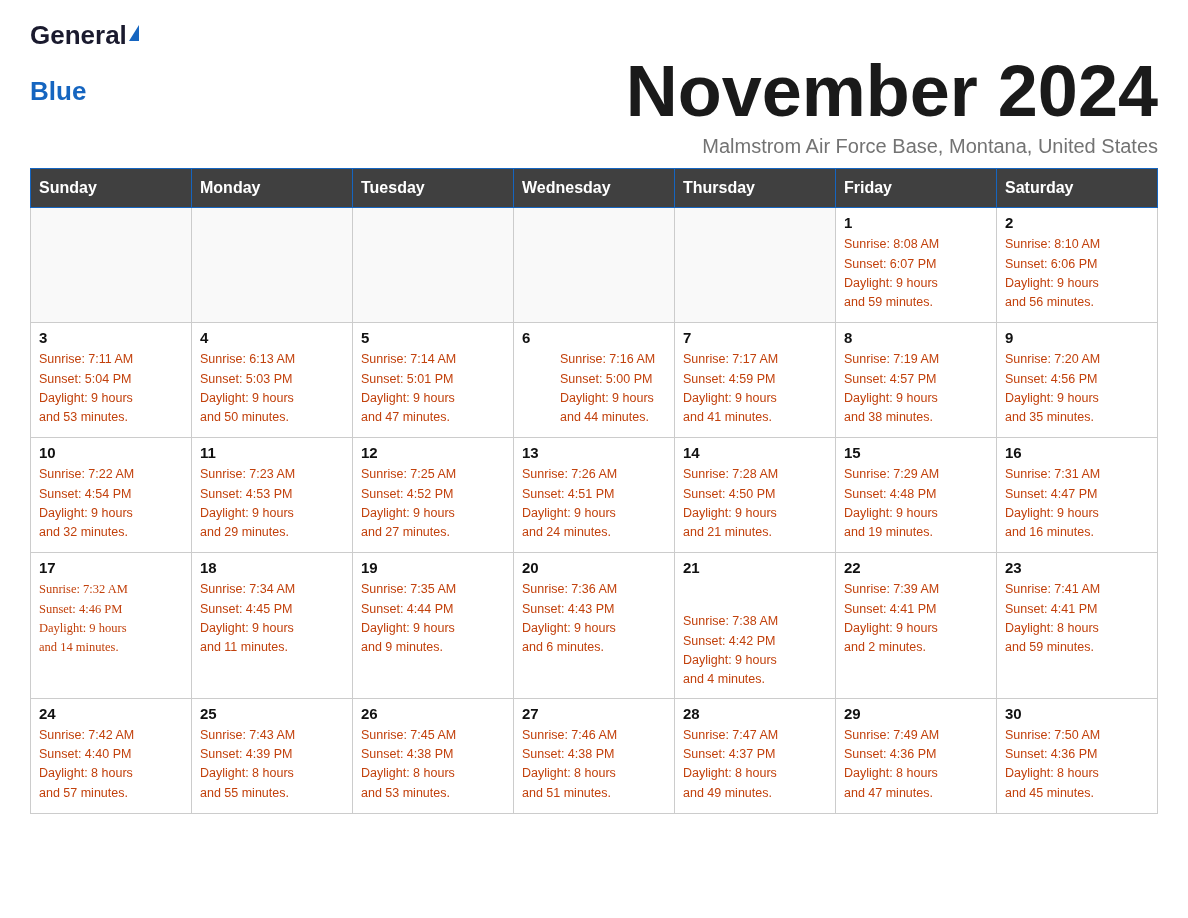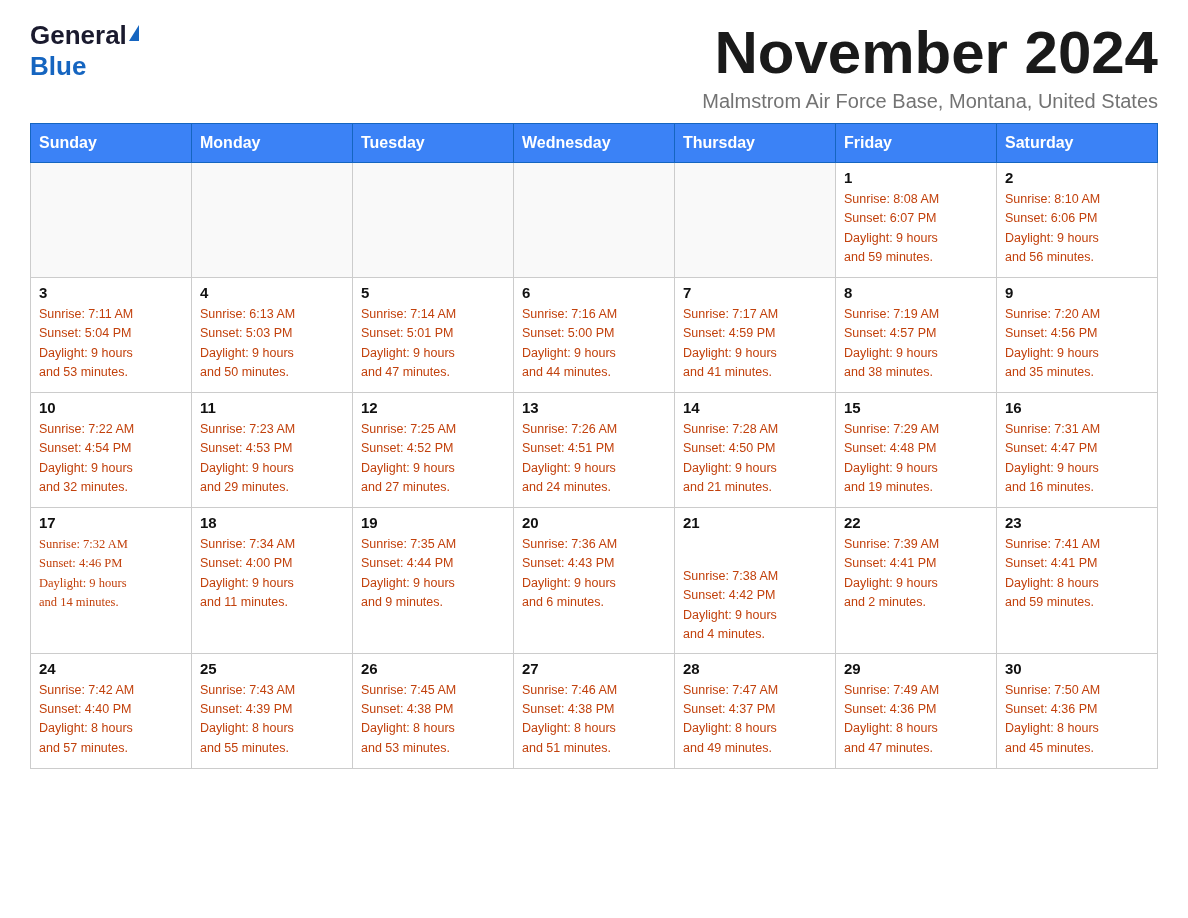--- a/index.html
+++ b/index.html
@@ -13,43 +13,45 @@
     .header-section {
       display: flex;
       justify-content: space-between;
       align-items: flex-start;
       margin-bottom: 10px;
     }
     .logo {
       display: flex;
       flex-direction: column;
       align-items: flex-start;
+      gap: 25px;
     }
     .title-section {
       text-align: right;
     }
     .month-title {
-      font-size: 60px;
+      font-size: 72px;
       font-weight: bold;
       color: #1a1a1a;
       line-height: 1.1;
+      margin-top: 32px;
     }
     .location-subtitle {
       font-size: 20px;
       color: #737373;
       margin-top: 4px;
     }
     .calendar-table {
       width: 100%;
       border-collapse: collapse;
       margin-top: 10px;
       table-layout: fixed;
     }
     .calendar-table thead tr th {
-      background-color: #3b82f6;
+      background-color: #404040;
       color: #fff;
       padding: 10px 8px;
       font-size: 16px;
       font-weight: bold;
       text-align: left;
       border: 1px solid #1565C0;
     }
     .calendar-table tbody tr td {
       vertical-align: top;
       padding: 6px 8px 8px 8px;
@@ -176,21 +178,21 @@
         </td>
         <td>
           <span class="day-number">5</span>
           <div class="day-info" style="white-space: pre-line;">Sunrise: 7:14 AM
 Sunset: 5:01 PM
 Daylight: 9 hours
 and 47 minutes.</div>
         </td>
         <td>
           <span class="day-number">6</span>
-          <div class="day-info" style="white-space: pre-line;">Sunrise: 7:16 AM
+          <div class="day-info" style="white-space: pre-line; margin-left: 38px;">Sunrise: 7:16 AM
 Sunset: 5:00 PM
 Daylight: 9 hours
 and 44 minutes.</div>
         </td>
         <td>
           <span class="day-number">7</span>
           <div class="day-info" style="white-space: pre-line;">Sunrise: 7:17 AM
 Sunset: 4:59 PM
 Daylight: 9 hours
 and 41 minutes.</div>
@@ -265,21 +267,21 @@
         <td>
           <span class="day-number">17</span>
           <div class="day-info" style="white-space: pre-line; font-family: Liberation Serif, serif;">Sunrise: 7:32 AM
 Sunset: 4:46 PM
 Daylight: 9 hours
 and 14 minutes.</div>
         </td>
         <td>
           <span class="day-number">18</span>
           <div class="day-info" style="white-space: pre-line;">Sunrise: 7:34 AM
-Sunset: 4:00 PM
+Sunset: 4:45 PM
 Daylight: 9 hours
 and 11 minutes.</div>
         </td>
         <td>
           <span class="day-number">19</span>
           <div class="day-info" style="white-space: pre-line;">Sunrise: 7:35 AM
 Sunset: 4:44 PM
 Daylight: 9 hours
 and 9 minutes.</div>
         </td>

